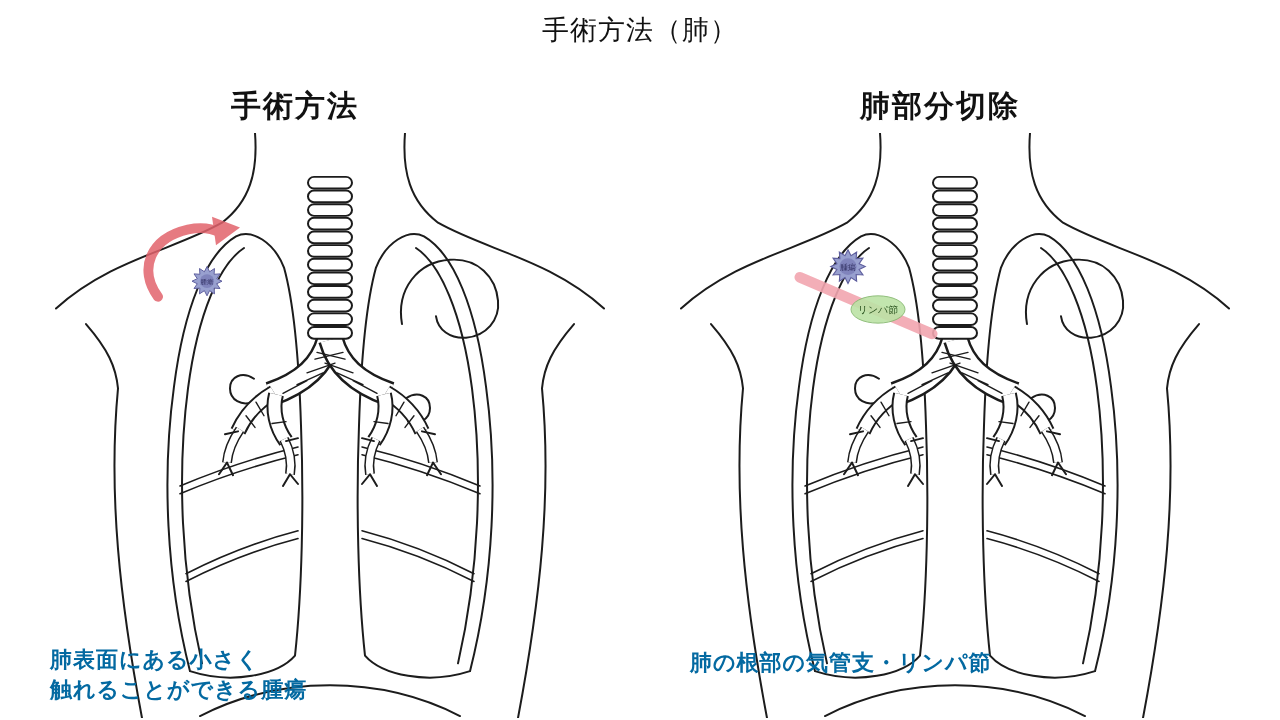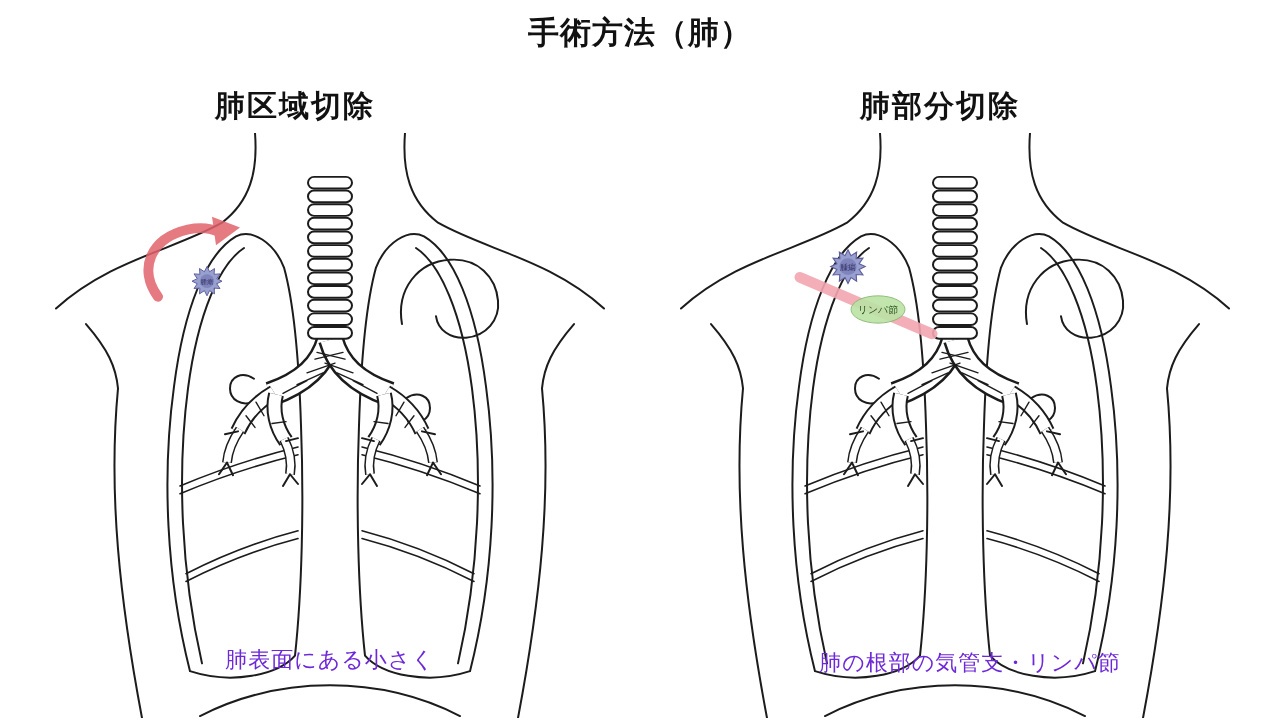--- a/index.html
+++ b/index.html
@@ -4,31 +4,31 @@
 <style>
   html,body{margin:0;padding:0;}
   body{
     width:1280px;height:720px;position:relative;overflow:hidden;
     background:#ffffff;
     font-family:"Liberation Sans","DejaVu Sans",sans-serif;
     color:#111;
   }
   .page-title{
     position:absolute;top:12px;left:0;width:1280px;
-    text-align:center;font-size:31px;font-weight:700;letter-spacing:1px;
+    text-align:center;font-size:27px;font-weight:400;letter-spacing:1px;
   }
   .panel-heading{
     position:absolute;top:86px;text-align:center;
     font-size:30px;font-weight:600;letter-spacing:2px;
   }
   .panel-heading.left{left:50px;width:490px;}
   .panel-heading.right{left:675px;width:530px;}
   .caption{
-    position:absolute;text-align:center;font-size:22px;line-height:30px;
-    letter-spacing:1px;color:#6d28d9;
+    position:absolute;font-size:22px;line-height:30px;
+    letter-spacing:1px;color:#0369a1;font-weight:bold;
   }
   .caption.left{left:50px;width:560px;top:645px;}
   .caption.right{left:690px;width:560px;top:648px;}
   .lung-svg{position:absolute;top:133px;}
   .lung-svg.left{left:50px;}
   .lung-svg.right{left:675px;}
   svg text{font-family:"Liberation Sans","DejaVu Sans",sans-serif;}
 </style>
 </head>
 <body>
@@ -113,21 +113,21 @@
         <rect x="258" y="199" width="44" height="12" rx="6"></rect>
       </g>
     </g>
 
     <path id="tumor-star" d="M15,0 L9.7,2.6 L13,7.5 L7.1,7.1 L7.5,13 L2.6,9.7 L0,15 L-2.6,9.7 L-7.5,13 L-7.1,7.1 L-13,7.5 L-9.7,2.6 L-15,0 L-9.7,-2.6 L-13,-7.5 L-7.1,-7.1 L-7.5,-13 L-2.6,-9.7 L0,-15 L2.6,-9.7 L7.5,-13 L7.1,-7.1 L13,-7.5 L9.7,-2.6 Z"></path>
   </defs>
 </svg>
 
 <div class="page-title">手術方法（肺）</div>
 
-<div class="panel-heading left">肺区域切除</div>
+<div class="panel-heading left">手術方法</div>
 <div class="panel-heading right">肺部分切除</div>
 
 <svg class="lung-svg left" width="560" height="585" viewBox="0 0 560 600" preserveAspectRatio="none">
   <use href="#lung-base" xlink:href="#lung-base"></use>
 
   <g opacity="0.85">
     <path d="M108,168 C88,140 100,108 138,99 C152,96 162,98 170,102" fill="none" stroke="#e2636c" stroke-width="10" stroke-linecap="round"></path>
     <polygon points="162,86 190,97 166,115" fill="#e2636c"></polygon>
   </g>
 
@@ -150,14 +150,15 @@
   </g>
 
   <g>
     <ellipse cx="203" cy="181" rx="27" ry="14" fill="#bce3a6" stroke="#84b76e" stroke-width="1" opacity="0.9"></ellipse>
     <text x="203" y="185" text-anchor="middle" font-size="10" fill="#27501c">リンパ節</text>
   </g>
 </svg>
 
 <div class="caption left">
   <div>肺表面にある小さく</div>
+  <div>触れることができる腫瘍</div>
 </div>
 <div class="caption right">肺の根部の気管支・リンパ節</div>
 
 </body></html>

